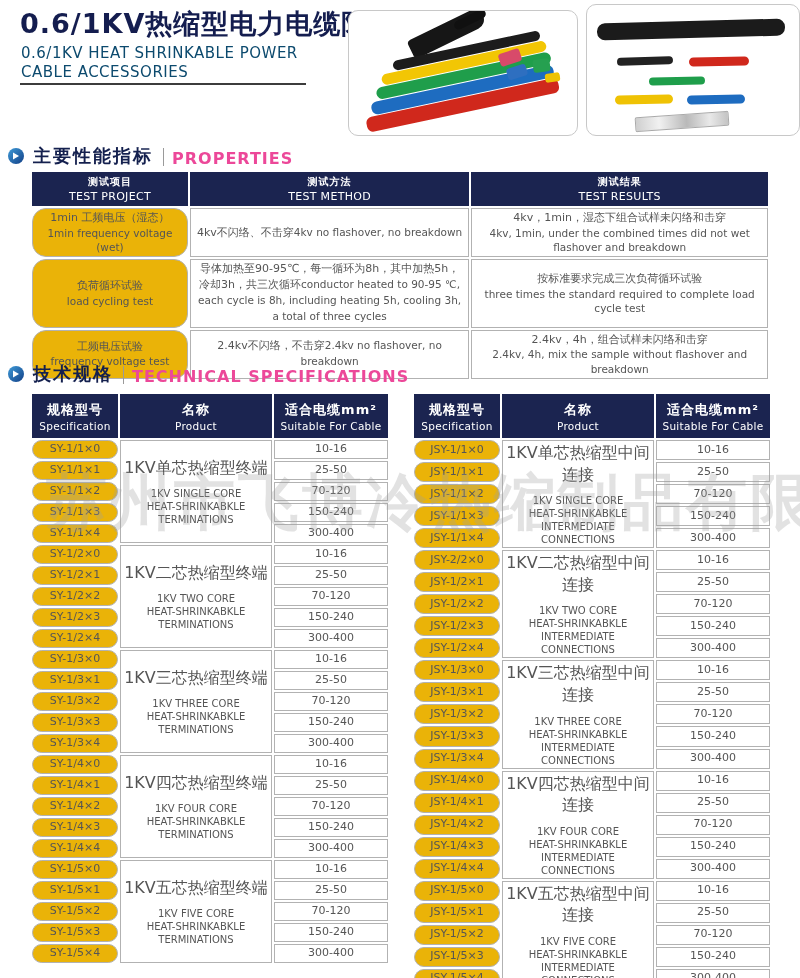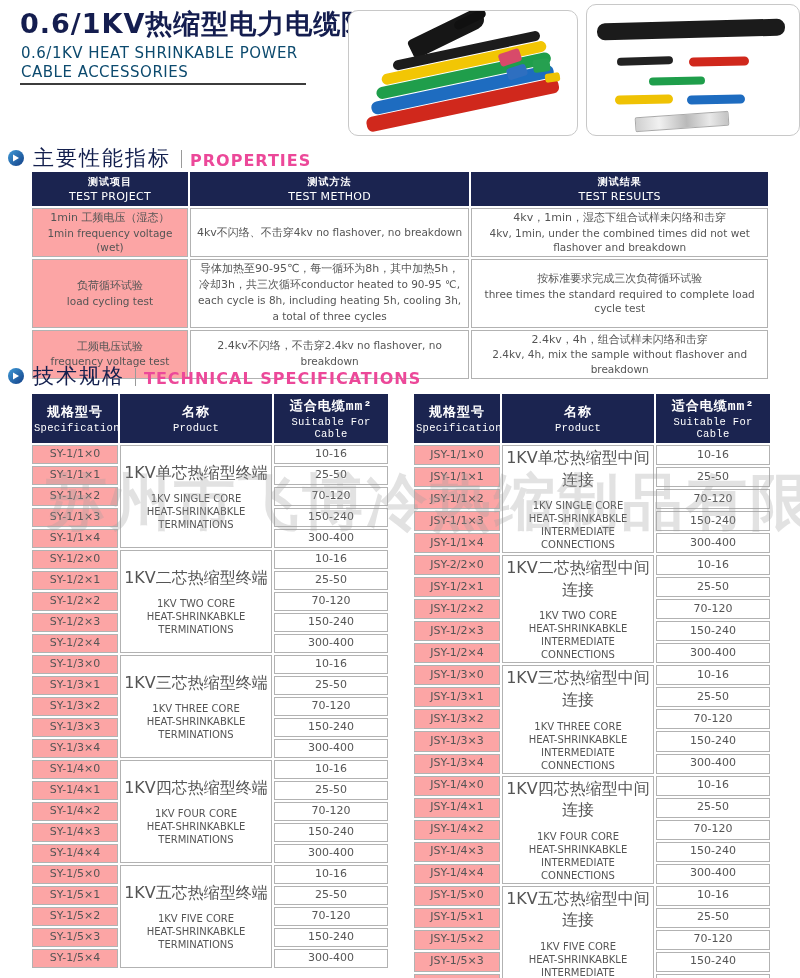--- a/index.html
+++ b/index.html
@@ -41,39 +41,39 @@
   .t2-green {left:62px;top:72px;width:56px;height:8px;background:#1f9e4b;transform:rotate(-1deg);}
   .t2-yellow{left:28px;top:90px;width:58px;height:9px;background:#efc204;transform:rotate(-1deg);}
   .t2-blue  {left:100px;top:90px;width:58px;height:9px;background:#1e6cc0;transform:rotate(-1deg);}
   .t2-foil  {left:48px;top:109px;width:92px;height:13px;border:1px solid #a9a9a9;border-radius:2px;
     background:linear-gradient(90deg,#cfcfcf,#f1f1f1 25%,#b9b9b9 55%,#e9e9e9 80%,#c4c4c4);transform:rotate(-4deg);}
 
   
   .section-header{position:absolute;left:8px;display:flex;align-items:center;}
   #sec1{top:144px;} #sec2{top:362px;}
   .sec-icon{width:16px;height:16px;margin-right:9px;flex:none;}
-  .sec-zh{font-size:21px;font-weight:normal;color:#14204e;letter-spacing:2px;}
+  .sec-zh{font-size:18px;font-weight:bold;color:#14204e;letter-spacing:2px;}
   .sec-div{width:1px;height:18px;background:#9a9a9a;margin:2px 8px 0 10px;}
   .sec-en{font-size:16px;font-weight:bold;color:#ec4899;letter-spacing:1px;margin-top:4px;}
 
   
   table{border-collapse:separate;border-spacing:2px;table-layout:fixed;}
   th{background:#1b2450;color:#fff;font-weight:normal;vertical-align:middle;padding:3px 2px;}
   .th-zh{font-size:12px;font-weight:bold;letter-spacing:1px;}
   .th-en{font-size:11px;letter-spacing:.3px;margin-top:1px;}
   td{border:1px solid #b2b2b2;background:#fff;text-align:center;vertical-align:middle;
     color:#555;font-size:11px;line-height:1.35;padding:2px 5px;}
-  td.gray{background:#fca5a5;}
+  td.gray{background:#eab308;border-radius:14px;}
   .cell-en{font-size:10.5px;}
 
   #props-table{position:absolute;left:30px;top:170px;width:740px;}
   #props-table .th-zh{font-size:10px;}
   .spec-table{position:absolute;top:392px;width:360px;}
   #spec-table-0{left:30px;} #spec-table-1{left:412px;}
-  .spec-table th{height:38px;font-family:Liberation Mono, monospace;}
+  .spec-table th{height:38px;}
   .spec-table .th-zh{font-size:13px;}
   .spec-table .th-en{font-size:10.5px;}
   .spec-table td{height:15px;padding:1px 3px;font-size:11px;}
   .prod-zh{font-size:16px;margin-bottom:9px;}
   .prod-en{font-size:10px;line-height:1.3;letter-spacing:0;}
 
   
   .watermark{position:absolute;left:46px;top:462px;font-size:61px;font-weight:bold;
     color:rgba(160,160,160,.30);letter-spacing:3px;white-space:nowrap;pointer-events:none;z-index:5;}
 </style>

